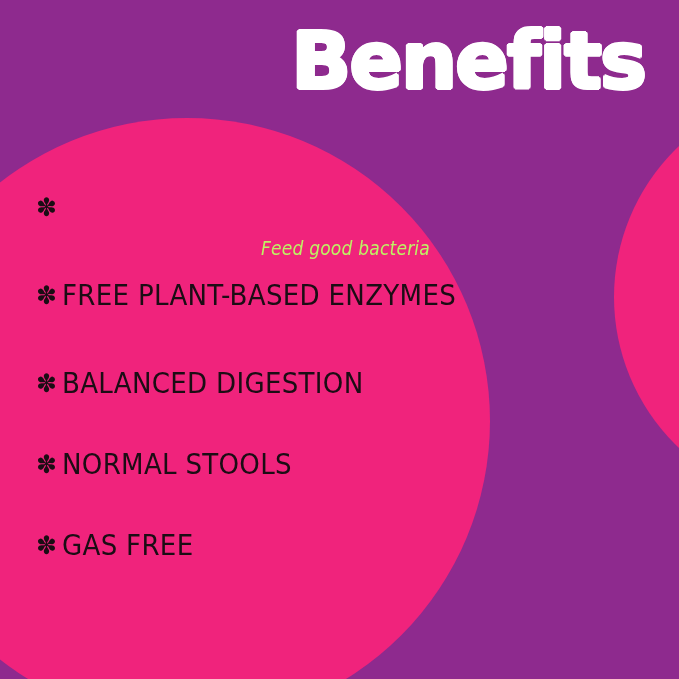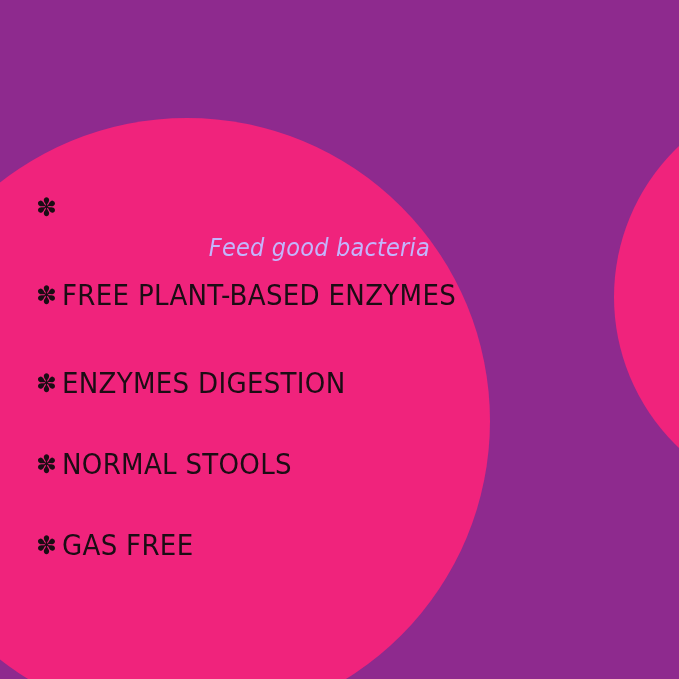--- a/index.html
+++ b/index.html
@@ -79,24 +79,24 @@
     font-size: 29px;
     line-height: 34px;
     letter-spacing: 0.3px;
     color: #1b0d14;
   }
   .benefit-sub {
     font-family: "DejaVu Sans Condensed", "DejaVu Sans", sans-serif;
     font-stretch: condensed;
     font-style: italic;
     font-weight: 400;
-    font-size: 25px;
+    font-size: 19px;
     line-height: 32px;
     letter-spacing: 0.2px;
-    color: #c4b5fd;
+    color: #bef264;
     white-space: nowrap;
     text-align: right;
     padding-right: 2px;
   }
   .benefit-sub.sub-narrow { width: 394px; }
   .benefit-sub.sub-wide   { width: 586px; }
 
   
   .gap-a { height: 11px; }
   .gap-b { height: 14px; }
@@ -107,20 +107,21 @@
 <body>
 
 <div id="poster">
 
   <svg class="bg-layer" viewBox="0 0 679 679" width="679" height="679" xmlns="http://www.w3.org/2000/svg" aria-hidden="true">
     <rect x="0" y="0" width="679" height="679" fill="#8e2a8e"></rect>
     <circle cx="822" cy="297" r="208" fill="#f0237c"></circle>
     <circle cx="187" cy="421" r="303" fill="#f0237c"></circle>
   </svg>
 
+  <div class="title">Benefits</div>
 
   <div class="benefit-list">
 
     <div class="benefit-item">
       <div class="benefit-main">
         <span class="bullet-icon">✽</span>
       </div>
       <div class="gap-a"></div>
       <div class="benefit-sub sub-narrow">Feed good bacteria</div>
     </div>
@@ -133,21 +134,21 @@
         <span class="benefit-label">FREE PLANT-BASED ENZYMES</span>
       </div>
       <div class="gap-a"></div>
     </div>
 
     <div class="gap-c"></div>
 
     <div class="benefit-item">
       <div class="benefit-main">
         <span class="bullet-icon">✽</span>
-        <span class="benefit-label">ENZYMES DIGESTION</span>
+        <span class="benefit-label">BALANCED DIGESTION</span>
       </div>
     </div>
 
     <div class="gap-d"></div>
 
     <div class="benefit-item">
       <div class="benefit-main">
         <span class="bullet-icon">✽</span>
         <span class="benefit-label">NORMAL STOOLS</span>
       </div>

